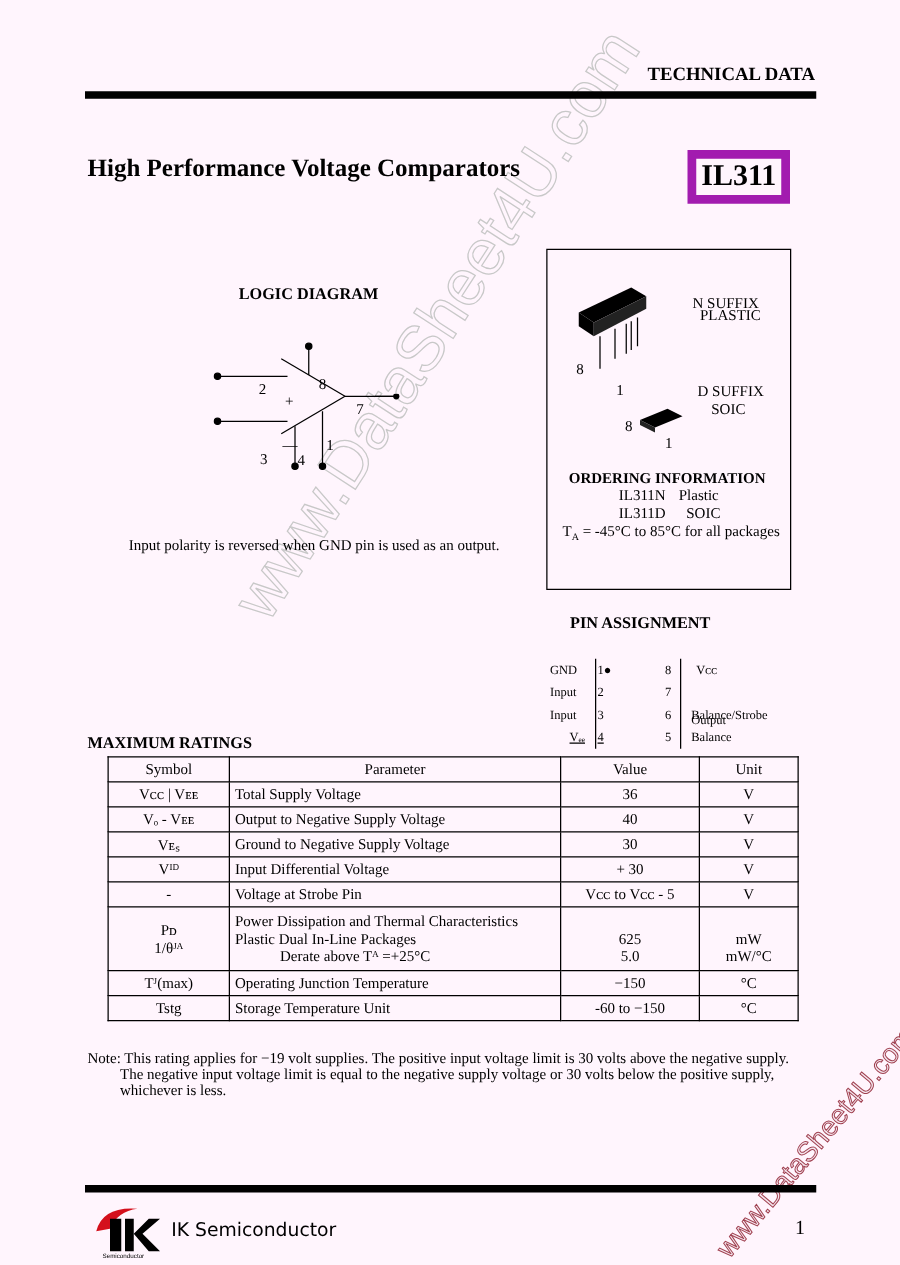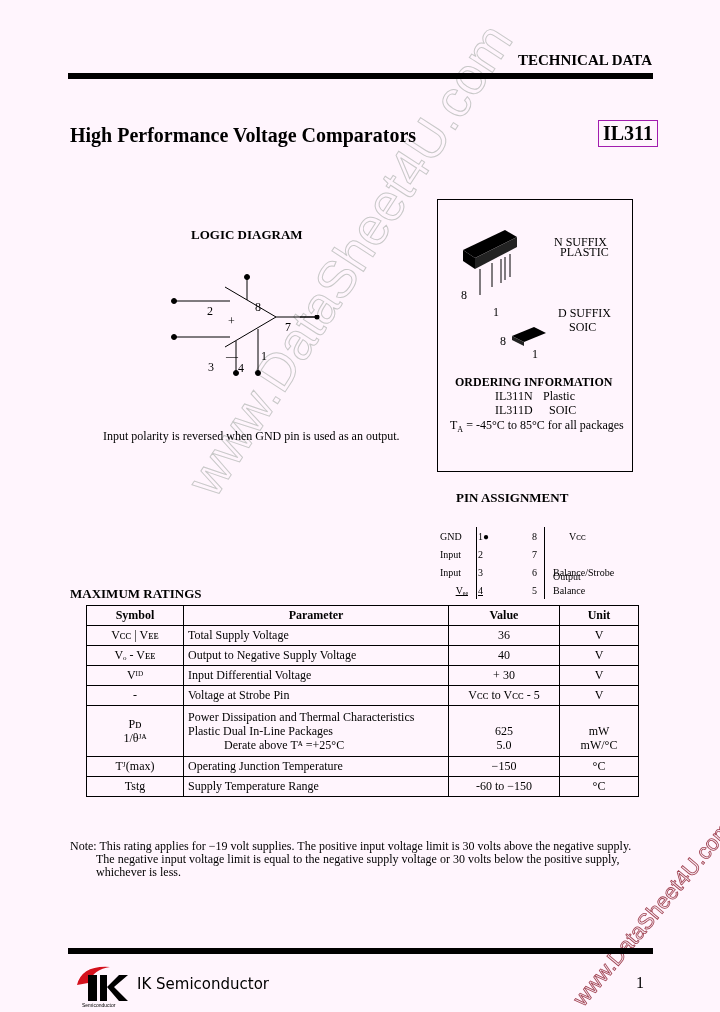--- a/index.html
+++ b/index.html
@@ -2,27 +2,27 @@
 <html><head>
 <meta charset="utf-8">
 <style>
   html, body { margin:0; padding:0; }
   body { width:720px; height:1012px; background:#fff5fd; position:relative; overflow:hidden;
          font-family:"Liberation Serif", serif; color:#000; }
   .abs { position:absolute; }
   .hdr-title { right:68px; top:52px; font-weight:bold; font-size:15px; }
   .rule { left:68px; width:585px; height:6px; background:#000; }
   .page-title { left:70px; top:124px; font-size:20px; font-weight:bold; }
-  .partbox { left:550px; top:120px; border:1px solid #a21caf; padding:1px 4px; font-size:20px; font-weight:bold;margin-left:48px; }
+  .partbox { left:550px; top:120px; border:7px solid #a21caf; padding:1px 4px; font-size:24px; font-weight:bold; }
   .sec-h { font-weight:bold; font-size:13px; }
   .small { font-size:12px; }
   .pkgbox { left:437px; top:199px; width:194px; height:271px; border:1px solid #000; }
   table.ratings { position:absolute; left:86px; top:605px; border-collapse:collapse; font-size:12px; }
   table.ratings td, table.ratings th { border:1px solid #000; padding:0 4px; height:19px; }
-  table.ratings th { font-weight:bold; text-align:center; }
+  table.ratings th { font-weight:normal; text-align:center; }
   td.c { text-align:center; }
   .note { left:70px; top:840px; width:585px; font-size:12px; line-height:13px; }
   .note .indent { padding-left:26px; }
   .pin-row { position:absolute; font-size:10px; display:flex; align-items:center; height:18px; }
   .wm { left:200px; top:460px; transform:rotate(-57deg); transform-origin:left center;
         font-family:"Liberation Sans", sans-serif; font-size:52px; color:transparent;
         -webkit-text-stroke:1px #c8c8c8; white-space:nowrap; }
   .wm2 { left:578px; top:990px; transform:rotate(-50deg); transform-origin:left center;
          font-family:"Liberation Sans", sans-serif; font-size:22px; color:#f4e6ee;
          -webkit-text-stroke:0.8px #a04050; white-space:nowrap; }
@@ -121,21 +121,21 @@
     <span style="width:28px;display:inline-block;">Input</span>
     <span style="margin-left:10px;">3</span>
   </div>
 <div class="pin-row" style="left:440px;top:581px;text-decoration:underline;">
     <span style="width:28px;display:inline-block;text-align:right;">Vₑₑ</span>
     <span style="margin-left:10px;">4</span>
   </div>
 
 <div class="pin-row" style="left:532px;top:527px;">
     <span>8</span>
-    <span style="margin-left:32px;">Vᴄᴄ</span>
+    <span style="margin-left:20px;">Vᴄᴄ</span>
   </div>
 <div class="pin-row" style="left:532px;top:545px;">
     <span>7</span>
     <span style="margin-left:16px;margin-top:45px;">Output</span>
   </div>
 <div class="pin-row" style="left:532px;top:563px;">
     <span>6</span>
     <span style="margin-left:16px;">Balance/Strobe</span>
   </div>
 <div class="pin-row" style="left:532px;top:581px;">
@@ -158,20 +158,26 @@
         <td class="c">36</td>
         <td class="c">V</td>
       </tr>
   <tr>
         <td class="c">Vₒ - Vᴇᴇ</td>
         <td>Output to Negative Supply Voltage</td>
         <td class="c">40</td>
         <td class="c">V</td>
       </tr>
   <tr>
+        <td class="c">Vᴇₛ</td>
+        <td>Ground to Negative Supply Voltage</td>
+        <td class="c">30</td>
+        <td class="c">V</td>
+      </tr>
+  <tr>
         <td class="c">Vᴵᴰ</td>
         <td>Input Differential Voltage</td>
         <td class="c">+ 30</td>
         <td class="c">V</td>
       </tr>
   <tr>
         <td class="c">-</td>
         <td>Voltage at Strobe Pin</td>
         <td class="c">Vᴄᴄ to Vᴄᴄ - 5</td>
         <td class="c">V</td>
@@ -185,21 +191,21 @@
 mW
 mW/°C</td></tr>
   <tr>
         <td class="c">Tᴶ(max)</td>
         <td>Operating Junction Temperature</td>
         <td class="c">−150</td>
         <td class="c">°C</td>
       </tr>
   <tr>
         <td class="c">Tstg</td>
-        <td>Supply Temperature Range</td>
+        <td>Storage Temperature Unit</td>
         <td class="c">-60 to −150</td>
         <td class="c">°C</td>
       </tr>
 </tbody>
   </table>
 
 <div class="abs note">
   <div>Note: This rating applies for −19 volt supplies. The positive input voltage limit is 30 volts above the negative supply.</div>
   <div class="indent">The negative input voltage limit is equal to the negative supply voltage or 30 volts below the positive supply, whichever is less.</div>
 </div>

